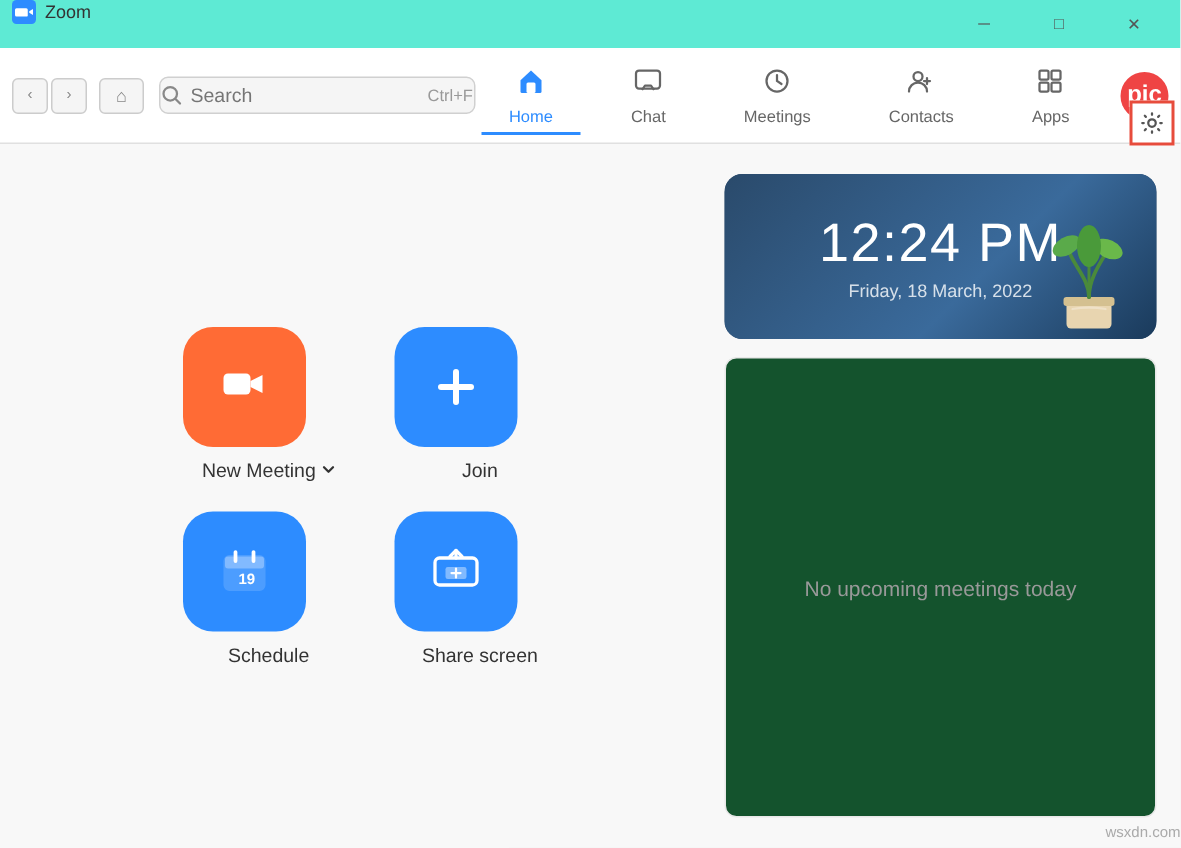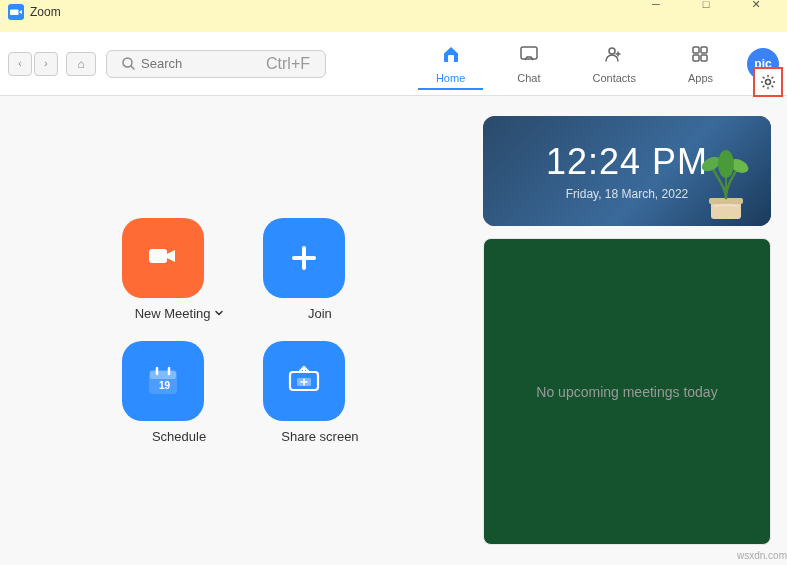--- a/index.html
+++ b/index.html
@@ -8,25 +8,25 @@
       height: 565px;
       font-family: -apple-system, BlinkMacSystemFont, 'Segoe UI', sans-serif;
       background: #f3f3f3;
       overflow: hidden;
       position: relative;
     }
 
     
     .title-bar {
       height: 32px;
-      background: #fef9c3;
-      display: flex;
-      align-items: flex-end;
+      background: #5eead4;
+      display: flex;
+      align-items: flex-start;
       justify-content: space-between;
-      padding: 12px 8px;
+      padding: 0 8px;
       user-select: none;
     }
     .title-bar-left {
       display: flex;
       align-items: center;
       gap: 6px;
     }
     .title-bar-title {
       font-size: 12px;
       color: #333;
@@ -89,35 +89,35 @@
       font-size: 12px;
       color: #888;
       margin-right: 6px;
     }
     .search-bar {
       display: flex;
       align-items: center;
       background: #f5f5f5;
       border: 1px solid #d0d0d0;
       border-radius: 6px;
-      padding: 4px 15px;
+      padding: 4px 1px;
       gap: 6px;
       flex: 1;
       max-width: 220px;
     }
     .search-bar input {
       border: none;
       background: transparent;
       font-size: 13px;
       color: #555;
       outline: none;
       width: 80px;
     }
     .search-shortcut {
-      font-size: 16px;
+      font-size: 11px;
       color: #999;
       margin-left: auto;
     }
 
     
     .nav-tabs {
       display: flex;
       align-items: flex-start;
       margin-left: auto;
       gap: 16px;
@@ -166,23 +166,23 @@
       border: 2px solid #e74c3c;
       font-size: 16px;
       color: #555;
     }
 
     
     .avatar-btn {
       width: 32px;
       height: 32px;
       border-radius: 50%;
-      background: #3b82f6;
+      background: #ef4444;
       color: white;
-      font-size: 12px;
+      font-size: 16px;
       font-weight: bold;
       display: flex;
       align-items: center;
       justify-content: center;
       cursor: pointer;
       margin-left: 12px;
     }
 
     
     .main-content {
@@ -359,20 +359,29 @@
     <div class="nav-tab">
       <span class="tab-icon">
         <svg width="20" height="20" viewBox="0 0 20 20" fill="none">
           <rect x="2" y="3" width="16" height="12" rx="2" stroke="#666" stroke-width="1.5"></rect>
           <path d="M6 16l2-3h4l2 3" stroke="#666" stroke-width="1.5" stroke-linejoin="round"></path>
         </svg>
       </span>
       <span class="tab-label">Chat</span>
     </div>
 
+    <div class="nav-tab">
+      <span class="tab-icon">
+        <svg width="20" height="20" viewBox="0 0 20 20" fill="none">
+          <circle cx="10" cy="10" r="7" stroke="#666" stroke-width="1.5"></circle>
+          <path d="M10 6v4l3 2" stroke="#666" stroke-width="1.5" stroke-linecap="round"></path>
+        </svg>
+      </span>
+      <span class="tab-label">Meetings</span>
+    </div>
 
     <div class="nav-tab">
       <span class="tab-icon">
         <svg width="20" height="20" viewBox="0 0 20 20" fill="none">
           <circle cx="8" cy="7" r="3" stroke="#666" stroke-width="1.5"></circle>
           <path d="M2 17c0-3.3 2.7-6 6-6s6 2.7 6 6" stroke="#666" stroke-width="1.5" stroke-linecap="round"></path>
           <path d="M14 8v4m2-2h-4" stroke="#666" stroke-width="1.5" stroke-linecap="round"></path>
         </svg>
       </span>
       <span class="tab-label">Contacts</span>

